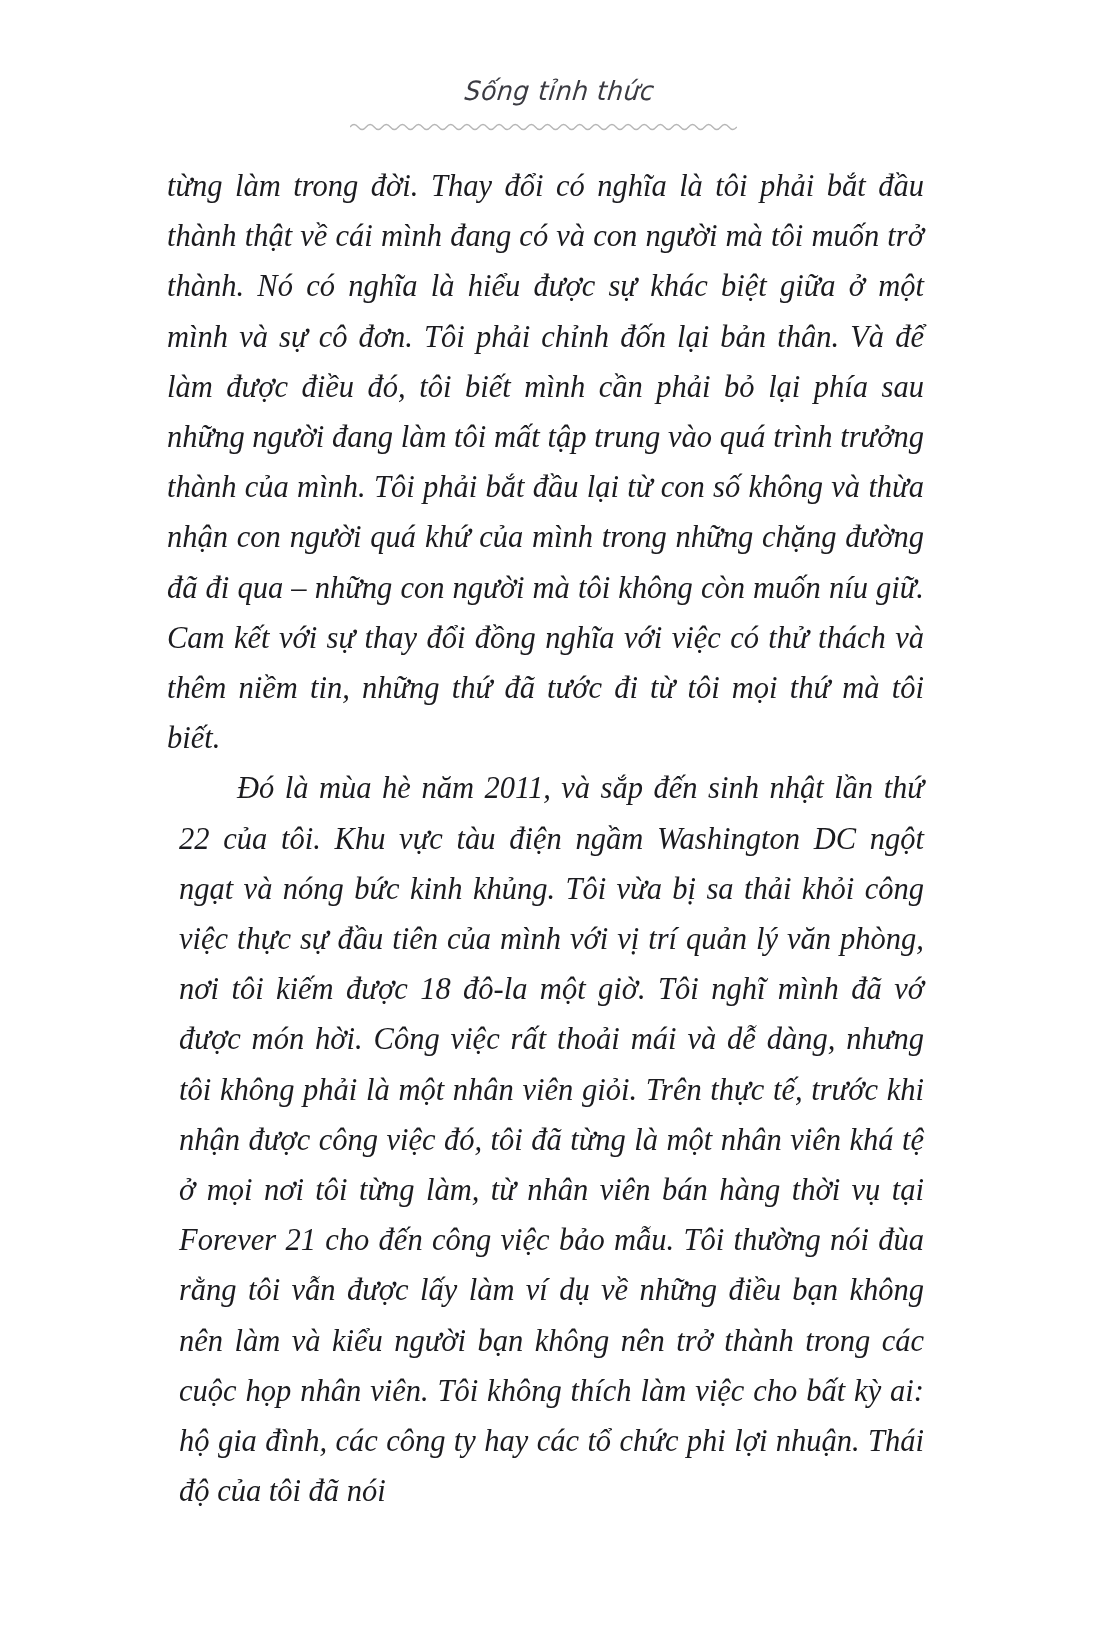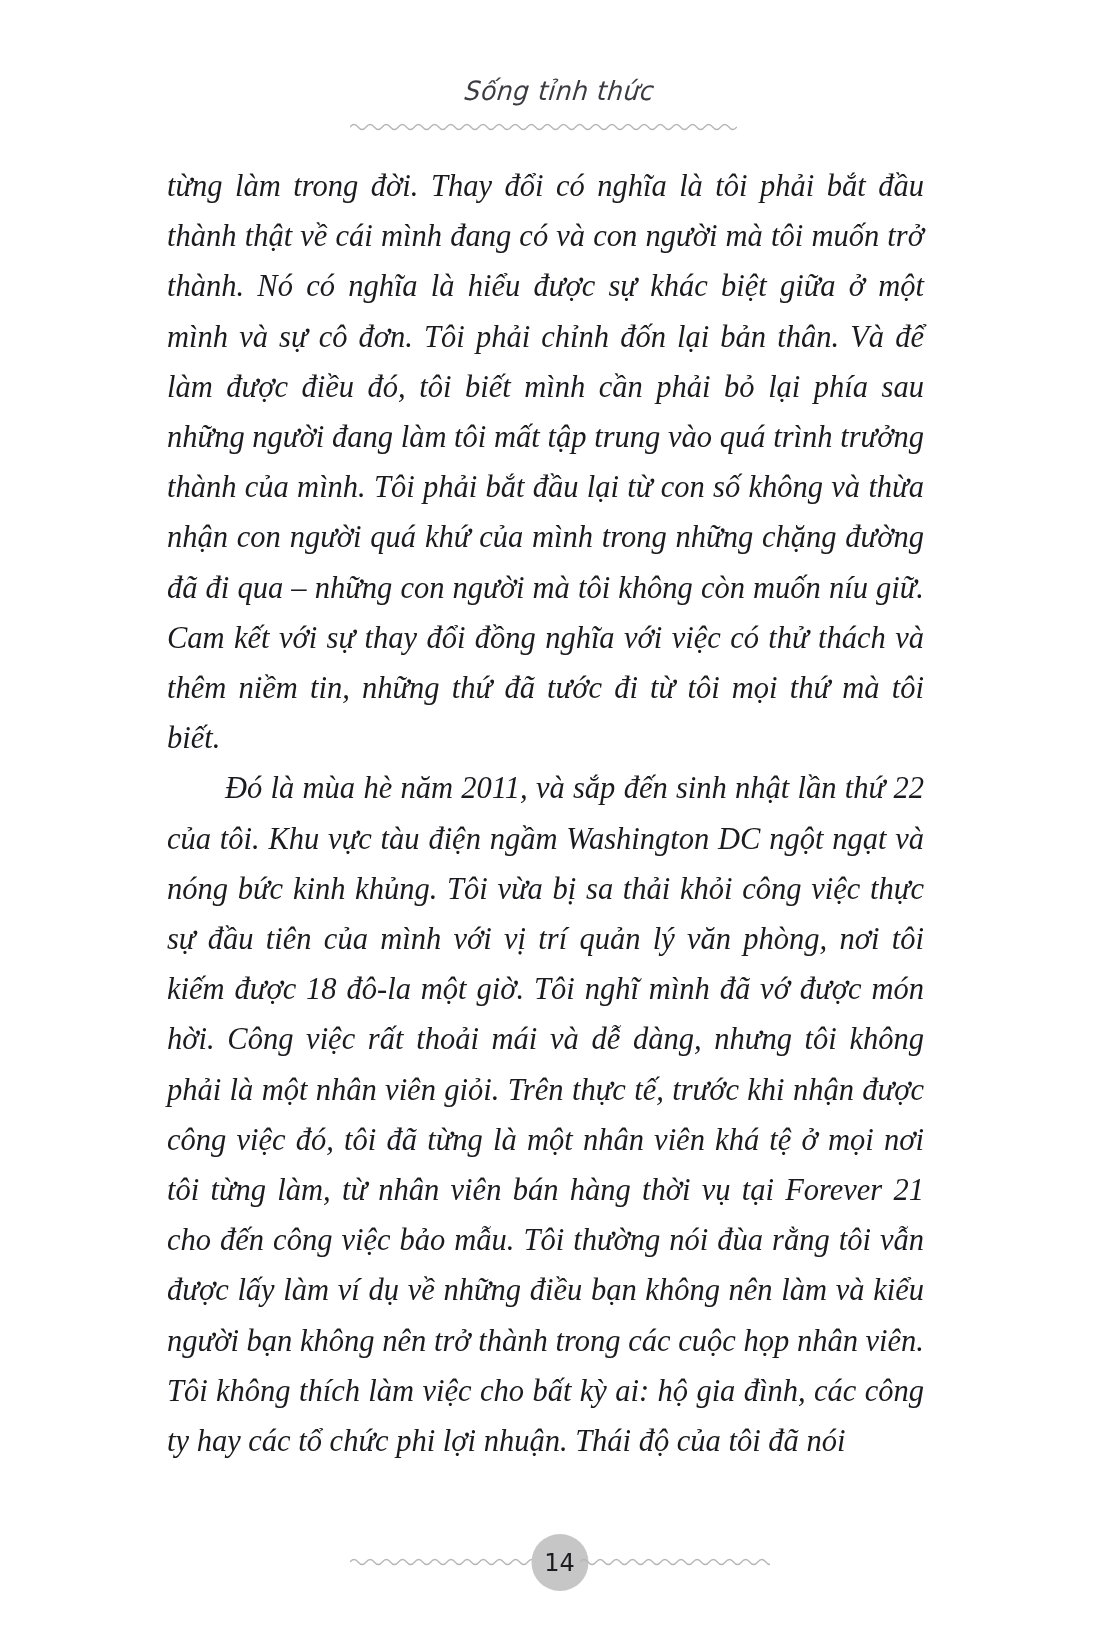--- a/index.html
+++ b/index.html
@@ -64,20 +64,21 @@
     font-family: "Liberation Serif", "DejaVu Serif", serif;
   }
   .body-text p {
     margin: 0;
     text-indent: 0;
     hyphens: none;
     font-style: italic;
   }
   .body-text p.indented {
     text-indent: 58px;
+    margin-left: 12px;
   }
   .body-text p + p {
     margin-top: 0;
   }
 
   
   .footer {
     position: absolute;
     top: 1534px;
     left: 0;
@@ -135,31 +136,14 @@
     <svg viewBox="0 0 387 14" preserveAspectRatio="none" aria-hidden="true">
       <path d="M0,7 q4.03,-5 8.06,0 t8.06,0 t8.06,0 t8.06,0 t8.06,0 t8.06,0 t8.06,0 t8.06,0 t8.06,0 t8.06,0 t8.06,0 t8.06,0 t8.06,0 t8.06,0 t8.06,0 t8.06,0 t8.06,0 t8.06,0 t8.06,0 t8.06,0 t8.06,0 t8.06,0 t8.06,0 t8.06,0 t8.06,0 t8.06,0 t8.06,0 t8.06,0 t8.06,0 t8.06,0 t8.06,0 t8.06,0 t8.06,0 t8.06,0 t8.06,0 t8.06,0 t8.06,0 t8.06,0 t8.06,0 t8.06,0 t8.06,0 t8.06,0 t8.06,0 t8.06,0 t8.06,0 t8.06,0 t8.06,0 t8.06,0" fill="none" stroke="#b6b6b6" stroke-width="1.3"></path>
     </svg>
   </div>
 
   <div class="body-text">
     <p>từng làm trong đời. Thay đổi có nghĩa là tôi phải bắt đầu thành thật về cái mình đang có và con người mà tôi muốn trở thành. Nó có nghĩa là hiểu được sự khác biệt giữa ở một mình và sự cô đơn. Tôi phải chỉnh đốn lại bản thân. Và để làm được điều đó, tôi biết mình cần phải bỏ lại phía sau những người đang làm tôi mất tập trung vào quá trình trưởng thành của mình. Tôi phải bắt đầu lại từ con số không và thừa nhận con người quá khứ của mình trong những chặng đường đã đi qua – những con người mà tôi không còn muốn níu giữ. Cam kết với sự thay đổi đồng nghĩa với việc có thử thách và thêm niềm tin, những thứ đã tước đi từ tôi mọi thứ mà tôi biết.</p>
     <p class="indented">Đó là mùa hè năm 2011, và sắp đến sinh nhật lần thứ 22 của tôi. Khu vực tàu điện ngầm Washington DC ngột ngạt và nóng bức kinh khủng. Tôi vừa bị sa thải khỏi công việc thực sự đầu tiên của mình với vị trí quản lý văn phòng, nơi tôi kiếm được 18 đô-la một giờ. Tôi nghĩ mình đã vớ được món hời. Công việc rất thoải mái và dễ dàng, nhưng tôi không phải là một nhân viên giỏi. Trên thực tế, trước khi nhận được công việc đó, tôi đã từng là một nhân viên khá tệ ở mọi nơi tôi từng làm, từ nhân viên bán hàng thời vụ tại Forever 21 cho đến công việc bảo mẫu. Tôi thường nói đùa rằng tôi vẫn được lấy làm ví dụ về những điều bạn không nên làm và kiểu người bạn không nên trở thành trong các cuộc họp nhân viên. Tôi không thích làm việc cho bất kỳ ai: hộ gia đình, các công ty hay các tổ chức phi lợi nhuận. Thái độ của tôi đã nói</p>
   </div>
 
-  <div class="footer">
-    <div class="footer-rule-left">
-      <svg viewBox="0 0 190 14" preserveAspectRatio="none" aria-hidden="true">
-        <path d="M0,7 q4.04,-5 8.08,0 t8.08,0 t8.08,0 t8.08,0 t8.08,0 t8.08,0 t8.08,0 t8.08,0 t8.08,0 t8.08,0 t8.08,0 t8.08,0 t8.08,0 t8.08,0 t8.08,0 t8.08,0 t8.08,0 t8.08,0 t8.08,0 t8.08,0 t8.08,0 t8.08,0 t8.08,0 t8.08,0" fill="none" stroke="#b6b6b6" stroke-width="1.3"></path>
-      </svg>
-    </div>
-
-    <div class="page-number-badge">
-      <span class="page-number-text">14</span>
-    </div>
-
-    <div class="footer-rule-right">
-      <svg viewBox="0 0 190 14" preserveAspectRatio="none" aria-hidden="true">
-        <path d="M0,7 q4.04,-5 8.08,0 t8.08,0 t8.08,0 t8.08,0 t8.08,0 t8.08,0 t8.08,0 t8.08,0 t8.08,0 t8.08,0 t8.08,0 t8.08,0 t8.08,0 t8.08,0 t8.08,0 t8.08,0 t8.08,0 t8.08,0 t8.08,0 t8.08,0 t8.08,0 t8.08,0 t8.08,0 t8.08,0" fill="none" stroke="#b6b6b6" stroke-width="1.3"></path>
-      </svg>
-    </div>
-  </div>
 
 </div>
 
 </body></html>

